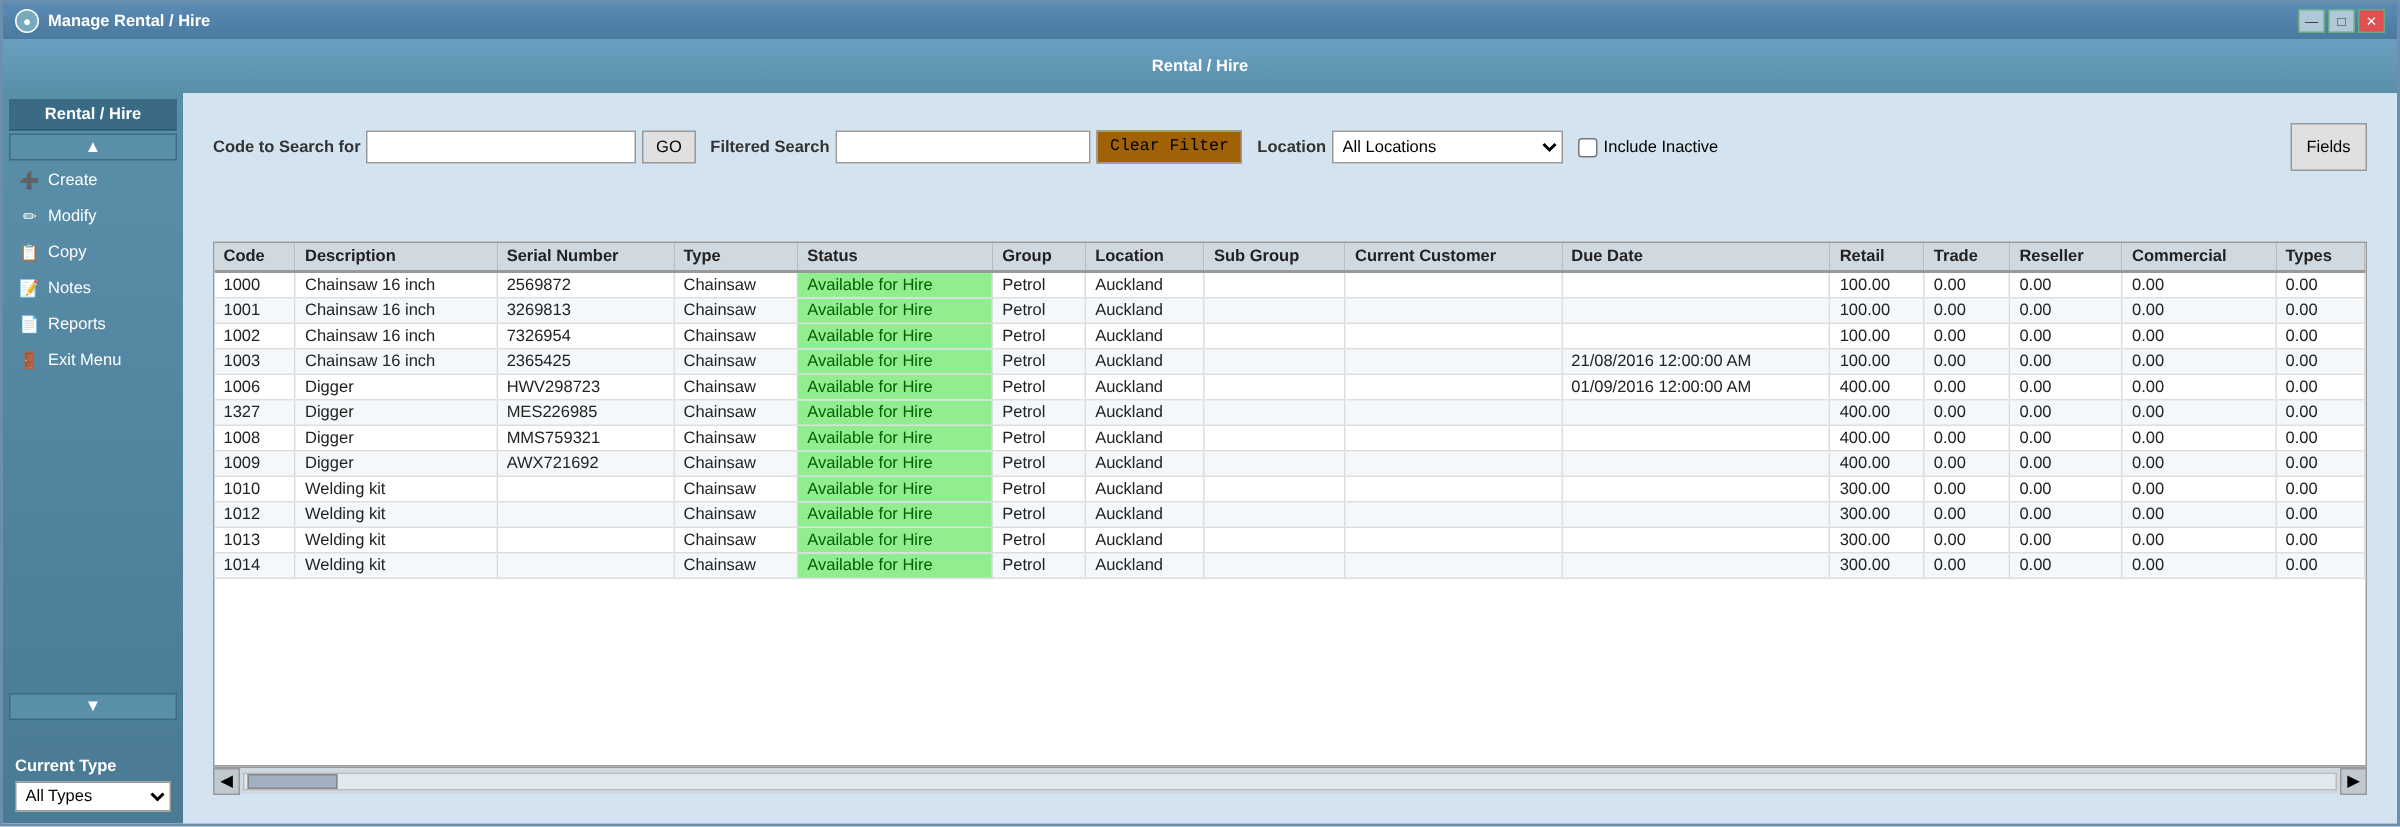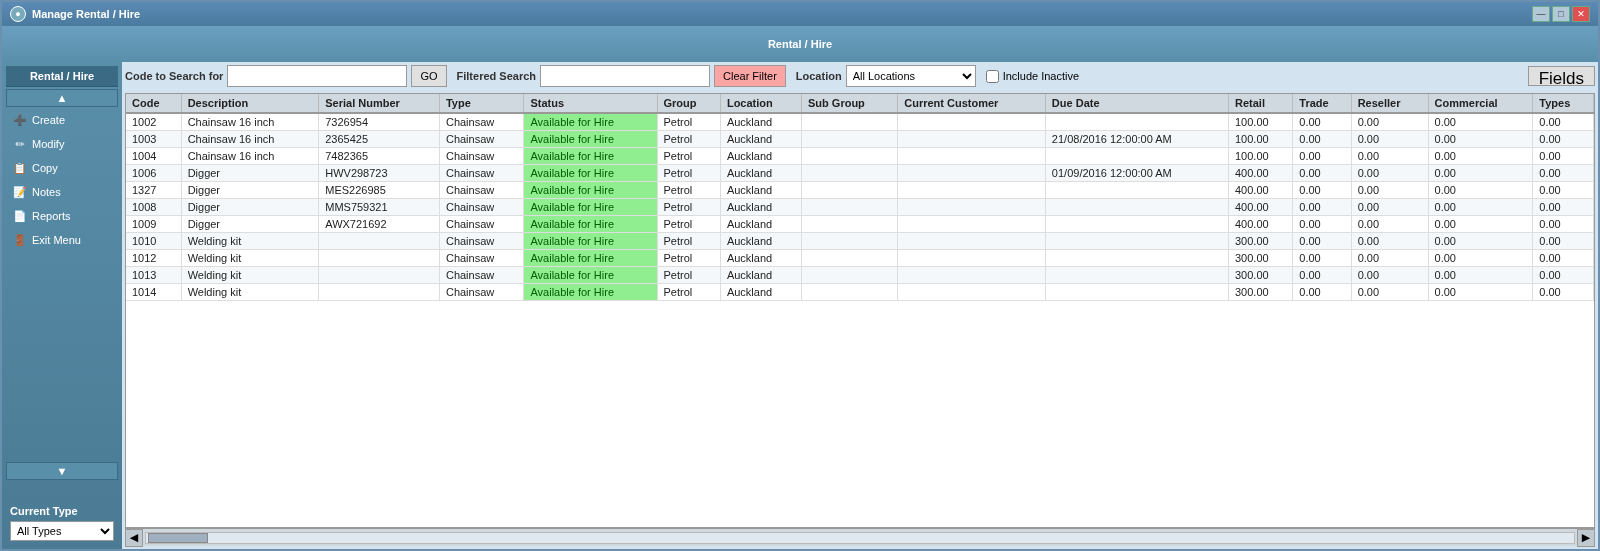--- a/index.html
+++ b/index.html
@@ -24,37 +24,37 @@
     .sidebar-header { background: #3a6a84; color: white; text-align: center; padding: 4px; font-weight: bold; font-size: 11px; border-bottom: 1px solid #2a5a74; }
     .sidebar-up-btn { background: #5a8faa; border: 1px solid #3a6a84; color: white; padding: 2px; text-align: center; cursor: pointer; height: 18px; display: flex; align-items: center; justify-content: center; }
     .sidebar-item { display: flex; align-items: center; gap: 4px; padding: 3px 6px; color: white; cursor: pointer; border-radius: 2px; }
     .sidebar-icon { width: 16px; height: 16px; display: flex; align-items: center; justify-content: center; flex-shrink: 0; }
     .sidebar-down-btn { background: #5a8faa; border: 1px solid #3a6a84; color: white; padding: 2px; text-align: center; cursor: pointer; height: 18px; display: flex; align-items: center; justify-content: center; margin-top: auto; }
     .current-type-section { padding: 4px; margin-top: 19px; }
     .current-type-label { color: white; font-weight: bold; margin-bottom: 4px; }
     .current-type-select { width: 100%; padding: 2px; background: white; border: 1px solid #999; font-size: 11px; }
 
     
-    .content { flex: 1; display: flex; flex-direction: column; overflow: hidden; background: #d4e3f0; padding: 3px; }
+    .content { flex: 1; display: flex; flex-direction: column; overflow: hidden; background: #d4e3f0; padding: 20px; }
 
     
     .toolbar { display: flex; align-items: center; gap: 10px; margin-bottom: 6px; flex-wrap: wrap; }
     .toolbar-group { display: flex; align-items: center; gap: 4px; }
     .toolbar-label { color: #333; font-weight: bold; }
     .toolbar-input { border: 1px solid #999; padding: 2px 4px; background: white; height: 22px; }
     .toolbar-input-search { width: 180px; }
     .toolbar-input-filtered { width: 170px; }
     .go-btn { background: #e0e0e0; border: 1px solid #999; padding: 2px 8px; cursor: pointer; height: 22px; font-size: 11px; }
-    .clear-filter-btn { background: #fca5a5; border: 1px solid #999; padding: 2px 8px; cursor: pointer; height: 22px; font-size: 11px; }
-    .location-select { width: 130px; padding: 2px; background: white; border: 1px solid #999; height: 22px; font-size: 11px; }
+    .clear-filter-btn { background: #a16207; border: 1px solid #999; padding: 2px 8px; cursor: pointer; height: 22px; font-size: 11px; font-family: Liberation Mono, monospace; }
+    .location-select { width: 154px; padding: 2px; background: white; border: 1px solid #999; height: 22px; font-size: 11px; }
     .include-inactive { display: flex; align-items: center; gap: 4px; }
-    .fields-btn { background: #e0e0e0; border: 1px solid #999; padding: 2px 10px; cursor: pointer; height: 20px; margin-left: auto; font-size: 17px; text-align: center; }
-
-    
-    .table-wrapper { flex: 1; overflow: auto; background: white; border: 1px solid #999; }
+    .fields-btn { background: #e0e0e0; border: 1px solid #999; padding: 2px 10px; cursor: pointer; height: 32px; margin-left: auto; font-size: 11px; text-align: center; }
+
+    
+    .table-wrapper { flex: 1; overflow: auto; background: white; border: 1px solid #999; margin-top: 41px; }
     table { width: 100%; border-collapse: collapse; font-size: 11px; min-width: 1400px; }
     thead tr { background: #d0d8e0; border-bottom: 2px solid #999; }
     thead th { padding: 3px 6px; text-align: left; border-right: 1px solid #bbb; white-space: nowrap; font-weight: bold; color: #222; position: sticky; top: 0; background: #d0d8e0; }
     tbody tr { border-bottom: 1px solid #ddd; }
     tbody tr:nth-child(even) { background: #f5f8fa; }
     tbody tr:nth-child(odd) { background: #ffffff; }
     tbody td { padding: 2px 6px; border-right: 1px solid #ddd; white-space: nowrap; color: #222; }
     td.status-cell { background: #90ee90; color: #006000; }
 
     
@@ -163,20 +163,54 @@
               <th>Current Customer</th>
               <th>Due Date</th>
               <th>Retail</th>
               <th>Trade</th>
               <th>Reseller</th>
               <th>Commercial</th>
               <th>Types</th>
             </tr>
           </thead>
           <tbody id="table-body">
+          <tr>
+                <td>1000</td>
+                <td>Chainsaw 16 inch</td>
+                <td>2569872</td>
+                <td>Chainsaw</td>
+                <td class="status-cell">Available for Hire</td>
+                <td>Petrol</td>
+                <td>Auckland</td>
+                <td></td>
+                <td></td>
+                <td></td>
+                <td>100.00</td>
+                <td>0.00</td>
+                <td>0.00</td>
+                <td>0.00</td>
+                <td>0.00</td>
+              </tr>
+              <tr>
+                <td>1001</td>
+                <td>Chainsaw 16 inch</td>
+                <td>3269813</td>
+                <td>Chainsaw</td>
+                <td class="status-cell">Available for Hire</td>
+                <td>Petrol</td>
+                <td>Auckland</td>
+                <td></td>
+                <td></td>
+                <td></td>
+                <td>100.00</td>
+                <td>0.00</td>
+                <td>0.00</td>
+                <td>0.00</td>
+                <td>0.00</td>
+              </tr>
               <tr>
                 <td>1002</td>
                 <td>Chainsaw 16 inch</td>
                 <td>7326954</td>
                 <td>Chainsaw</td>
                 <td class="status-cell">Available for Hire</td>
                 <td>Petrol</td>
                 <td>Auckland</td>
                 <td></td>
                 <td></td>
@@ -191,37 +225,20 @@
                 <td>1003</td>
                 <td>Chainsaw 16 inch</td>
                 <td>2365425</td>
                 <td>Chainsaw</td>
                 <td class="status-cell">Available for Hire</td>
                 <td>Petrol</td>
                 <td>Auckland</td>
                 <td></td>
                 <td></td>
                 <td>21/08/2016 12:00:00 AM</td>
-                <td>100.00</td>
-                <td>0.00</td>
-                <td>0.00</td>
-                <td>0.00</td>
-                <td>0.00</td>
-              </tr>
-              <tr>
-                <td>1004</td>
-                <td>Chainsaw 16 inch</td>
-                <td>7482365</td>
-                <td>Chainsaw</td>
-                <td class="status-cell">Available for Hire</td>
-                <td>Petrol</td>
-                <td>Auckland</td>
-                <td></td>
-                <td></td>
-                <td></td>
                 <td>100.00</td>
                 <td>0.00</td>
                 <td>0.00</td>
                 <td>0.00</td>
                 <td>0.00</td>
               </tr>
               <tr>
                 <td>1006</td>
                 <td>Digger</td>
                 <td>HWV298723</td>

